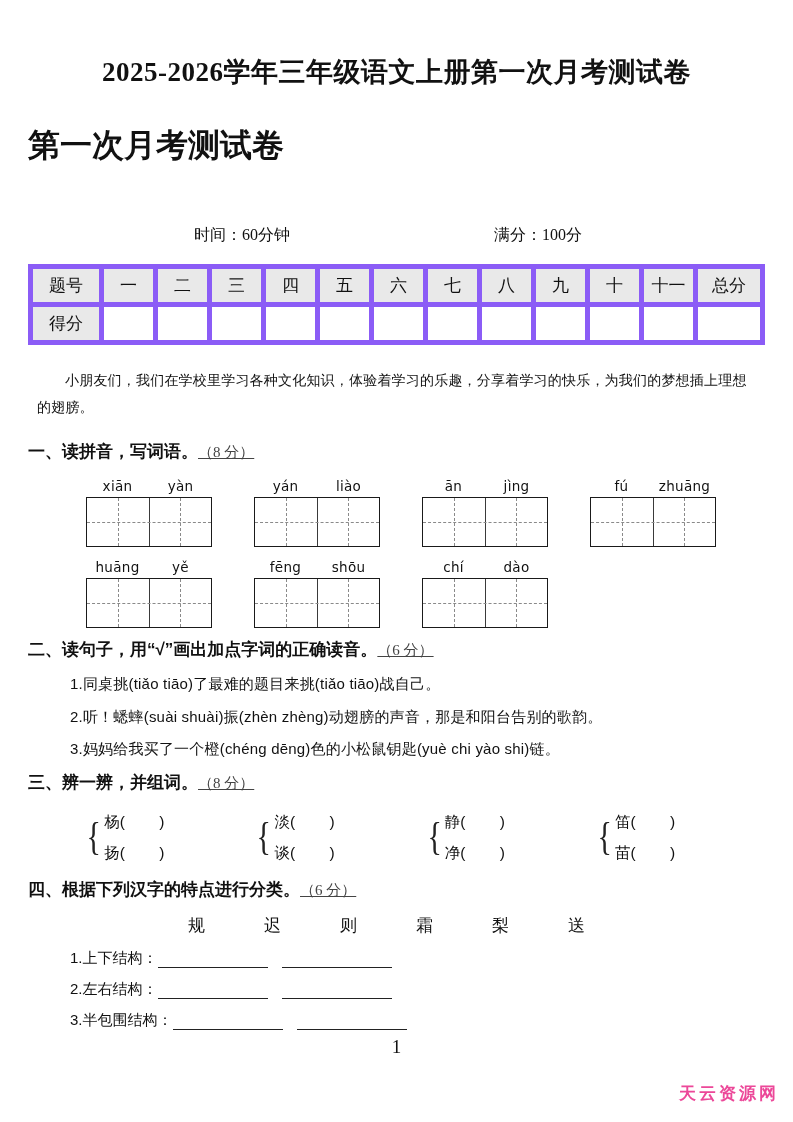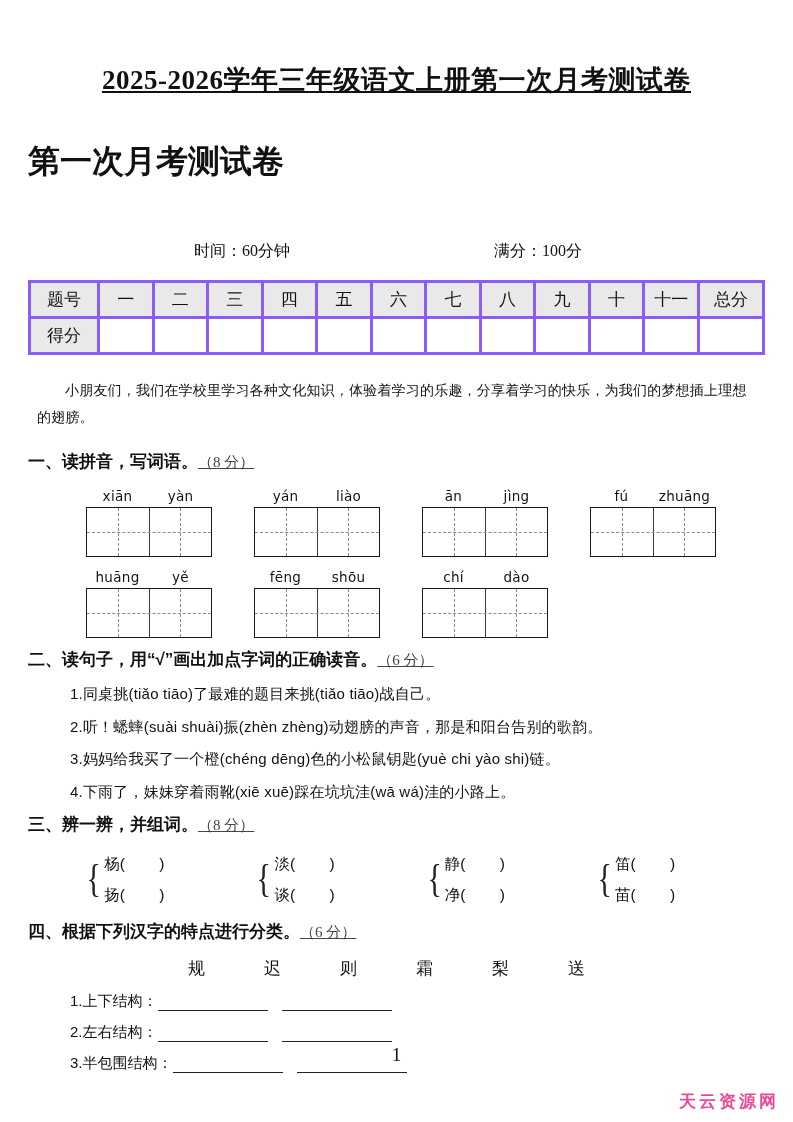--- a/index.html
+++ b/index.html
@@ -22,25 +22,24 @@
     box-sizing: border-box;
     padding: 0 28px;
   }
 
   
   .doc-title {
     text-align: center;
     font-size: 27px;
     font-weight: bold;
     letter-spacing: 0.5px;
-    margin: 8px;
+    margin: 0;
     padding-top: 56px;
     line-height: 1.2;
     white-space: nowrap;
-    text-decoration: underline;
   }
   .sub-title {
     font-size: 32px;
     font-weight: bold;
     margin: 0;
     padding-top: 38px;
     line-height: 1.2;
   }
 
   
@@ -55,21 +54,21 @@
   .meta-score { }
 
   
   .score-table {
     border-collapse: collapse;
     margin-top: 14px;
     width: 737px;
     table-layout: fixed;
   }
   .score-table td {
-    border: 3px solid #8b5cf6;
+    border: 5px solid #8b5cf6;
     height: 33px;
     text-align: center;
     vertical-align: middle;
     font-size: 17px;
     padding: 0;
   }
   .score-table tr.head td { background: #e9e9e9; }
   .score-table td.label-cell { background: #e9e9e9; width: 66px; }
   .score-table td.total-cell { width: 62px; }
 
@@ -373,21 +372,20 @@
         </div>
     </div>
   </div>
 
   <p class="sec-head">
     <span>二、读句子，用“√”画出加点字词的正确读音。</span><span class="pts">（6 分）</span>
   </p>
   <p class="q-line">1.同桌挑(tiǎo   tiāo)了最难的题目来挑(tiǎo   tiāo)战自己。</p>
   <p class="q-line">2.听！蟋蟀(suài   shuài)振(zhèn   zhèng)动翅膀的声音，那是和阳台告别的歌韵。</p>
   <p class="q-line">3.妈妈给我买了一个橙(chéng   dēng)色的小松鼠钥匙(yuè chi   yào shi)链。</p>
-  <p class="q-line">4.下雨了，妹妹穿着雨靴(xiē   xuē)踩在坑坑洼(wā   wá)洼的小路上。</p>
 
   <p class="sec-head">
     <span>三、辨一辨，并组词。</span><span class="pts">（8 分）</span>
   </p>
   <div class="brace-row">
     <div class="brace-item">
       <div class="brace-glyph">{</div>
       <div class="brace-pairs">
         <div>杨(        )</div>
         <div>扬(        )</div>

